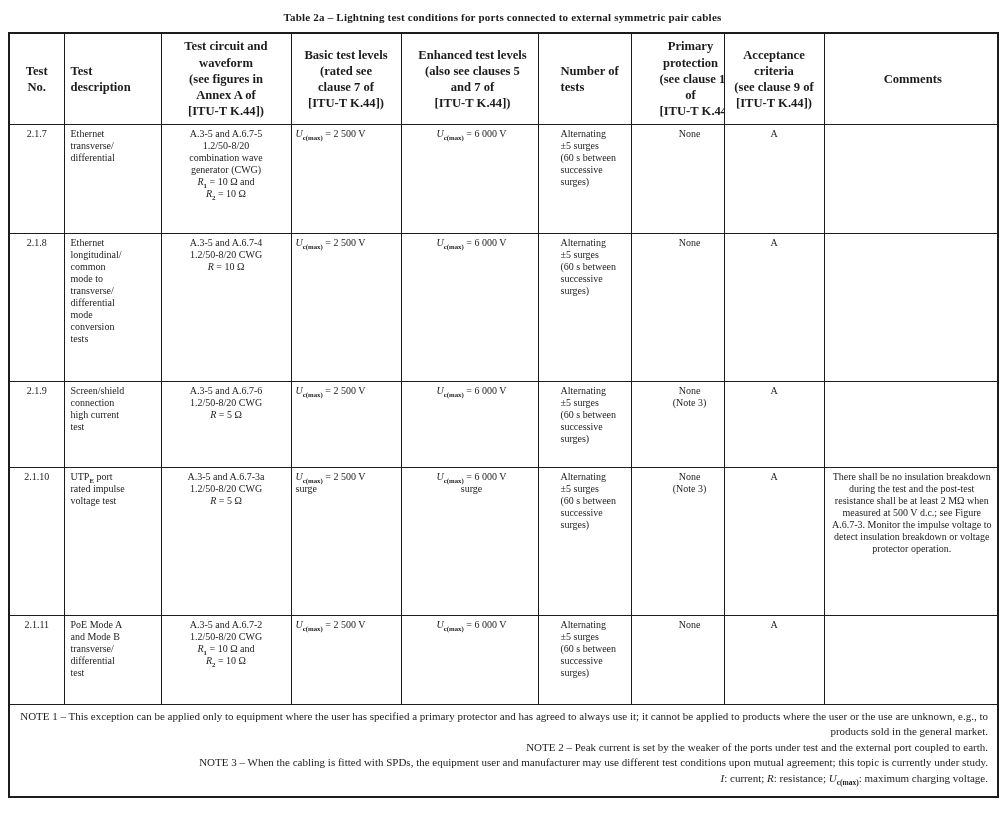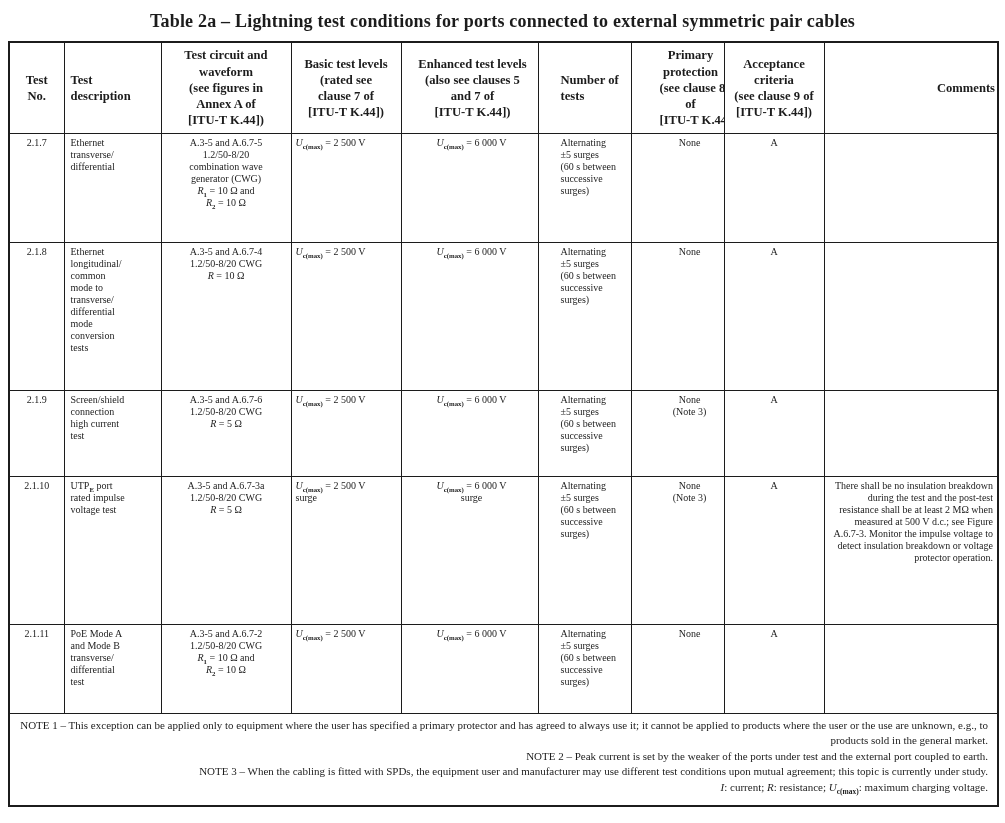--- a/index.html
+++ b/index.html
@@ -1,39 +1,39 @@
 <!DOCTYPE html>
 <html><head>
 <meta charset="utf-8">
 <style>
   html,body{margin:0;padding:0;background:#f6f6f6;}
   .page{position:relative;width:1005px;height:823px;background:#ffffff;
         font-family:"Liberation Serif","DejaVu Serif",serif;color:#1c1c1c;overflow:hidden;}
-  .title{text-align:center;font-weight:bold;font-size:18px;padding-top:11px;letter-spacing:.2px;}
+  .title{text-align:center;font-weight:bold;font-size:11px;padding-top:11px;letter-spacing:.2px;}
   table.main{border-collapse:collapse;table-layout:fixed;width:989px;margin:9px 8px 0 8px;
              border:2px solid #1c1c1c;}
   th,td{border:1px solid #1c1c1c;vertical-align:top;padding:3px 4px;
         font-size:10px;line-height:1.2;overflow:hidden;}
   thead th{font-weight:bold;text-align:center;vertical-align:middle;font-size:12.6px;line-height:1.28;padding:2px 2px;}
   thead tr{height:91px;}
   tbody tr:nth-child(1){height:109px;}
   tbody tr:nth-child(2){height:148px;}
   tbody tr:nth-child(3){height:86px;}
   tbody tr:nth-child(4){height:148px;}
   tbody tr:nth-child(5){height:89px;}
   tfoot td{height:83px;text-align:right;font-size:11px;line-height:1.42;padding:4px 9px;}
   .col-0{text-align:center;}
   .col-1{text-align:left;padding-left:6px;}
   .col-2{text-align:center;margin-left:32px;}
   .col-3{}
   .col-4{text-align:center;padding-left:8px;}
   .col-5{text-align:left;padding-left:22px;}
   .col-6{text-align:center;padding-left:28px;}
   .col-7{text-align:center;}
-  .col-8{text-align:right;padding-left:6px;}
+  .col-8{text-align:center;padding-left:6px;}
   .line{white-space:nowrap;}
   .para{white-space:normal;}
   sub{font-size:0.68em;line-height:0;font-weight:bold;}
   i{font-style:italic;}
   .note-line{white-space:normal;}
 </style>
 </head>
 <body>
 
 <div class="page">
@@ -80,21 +80,21 @@
             <div class="line">and 7 of</div>
             <div class="line">[ITU-T K.44])</div>
           </th>
           <th class="col-5">
             <div class="line">Number of</div>
             <div class="line">tests</div>
           </th>
           <th class="col-6">
             <div class="line">Primary</div>
             <div class="line">protection</div>
-            <div class="line">(see clause 8</div>
+            <div class="line">(see clause 1</div>
             <div class="line">of</div>
             <div class="line">[ITU-T K.44])</div>
           </th>
           <th class="col-7">
             <div class="line">Acceptance</div>
             <div class="line">criteria</div>
             <div class="line">(see clause 9 of</div>
             <div class="line">[ITU-T K.44])</div>
           </th>
           <th class="col-8">

